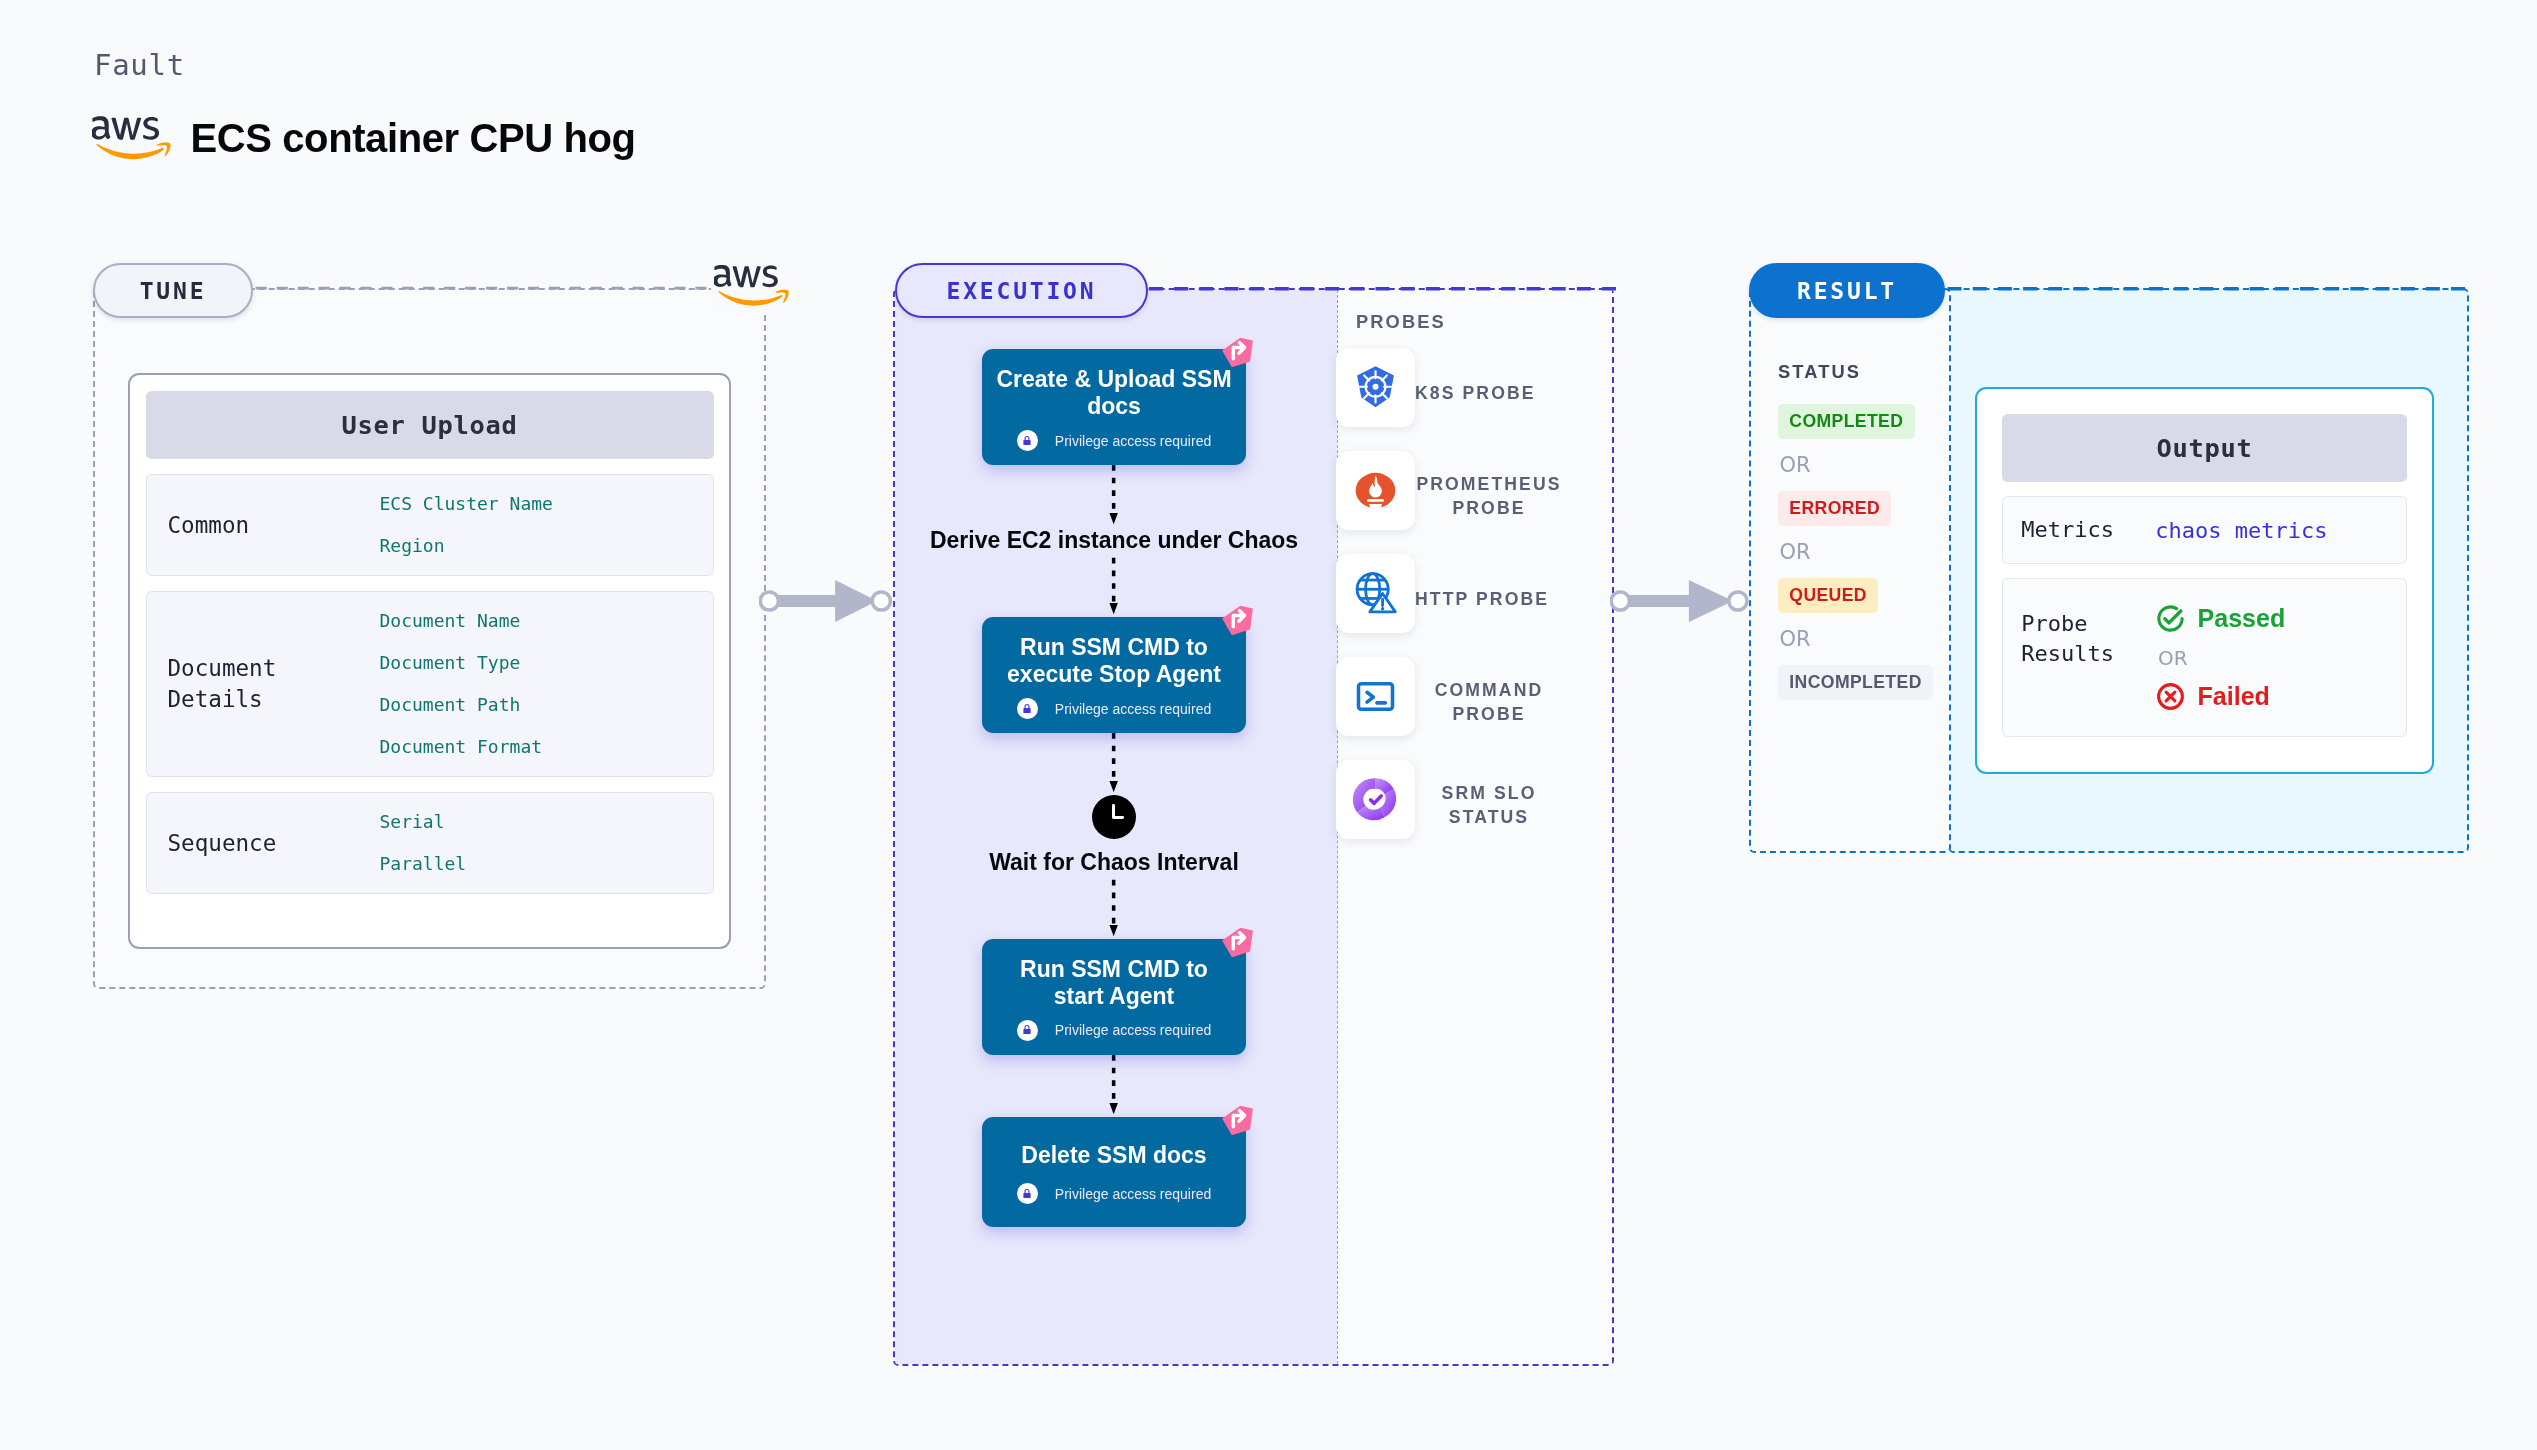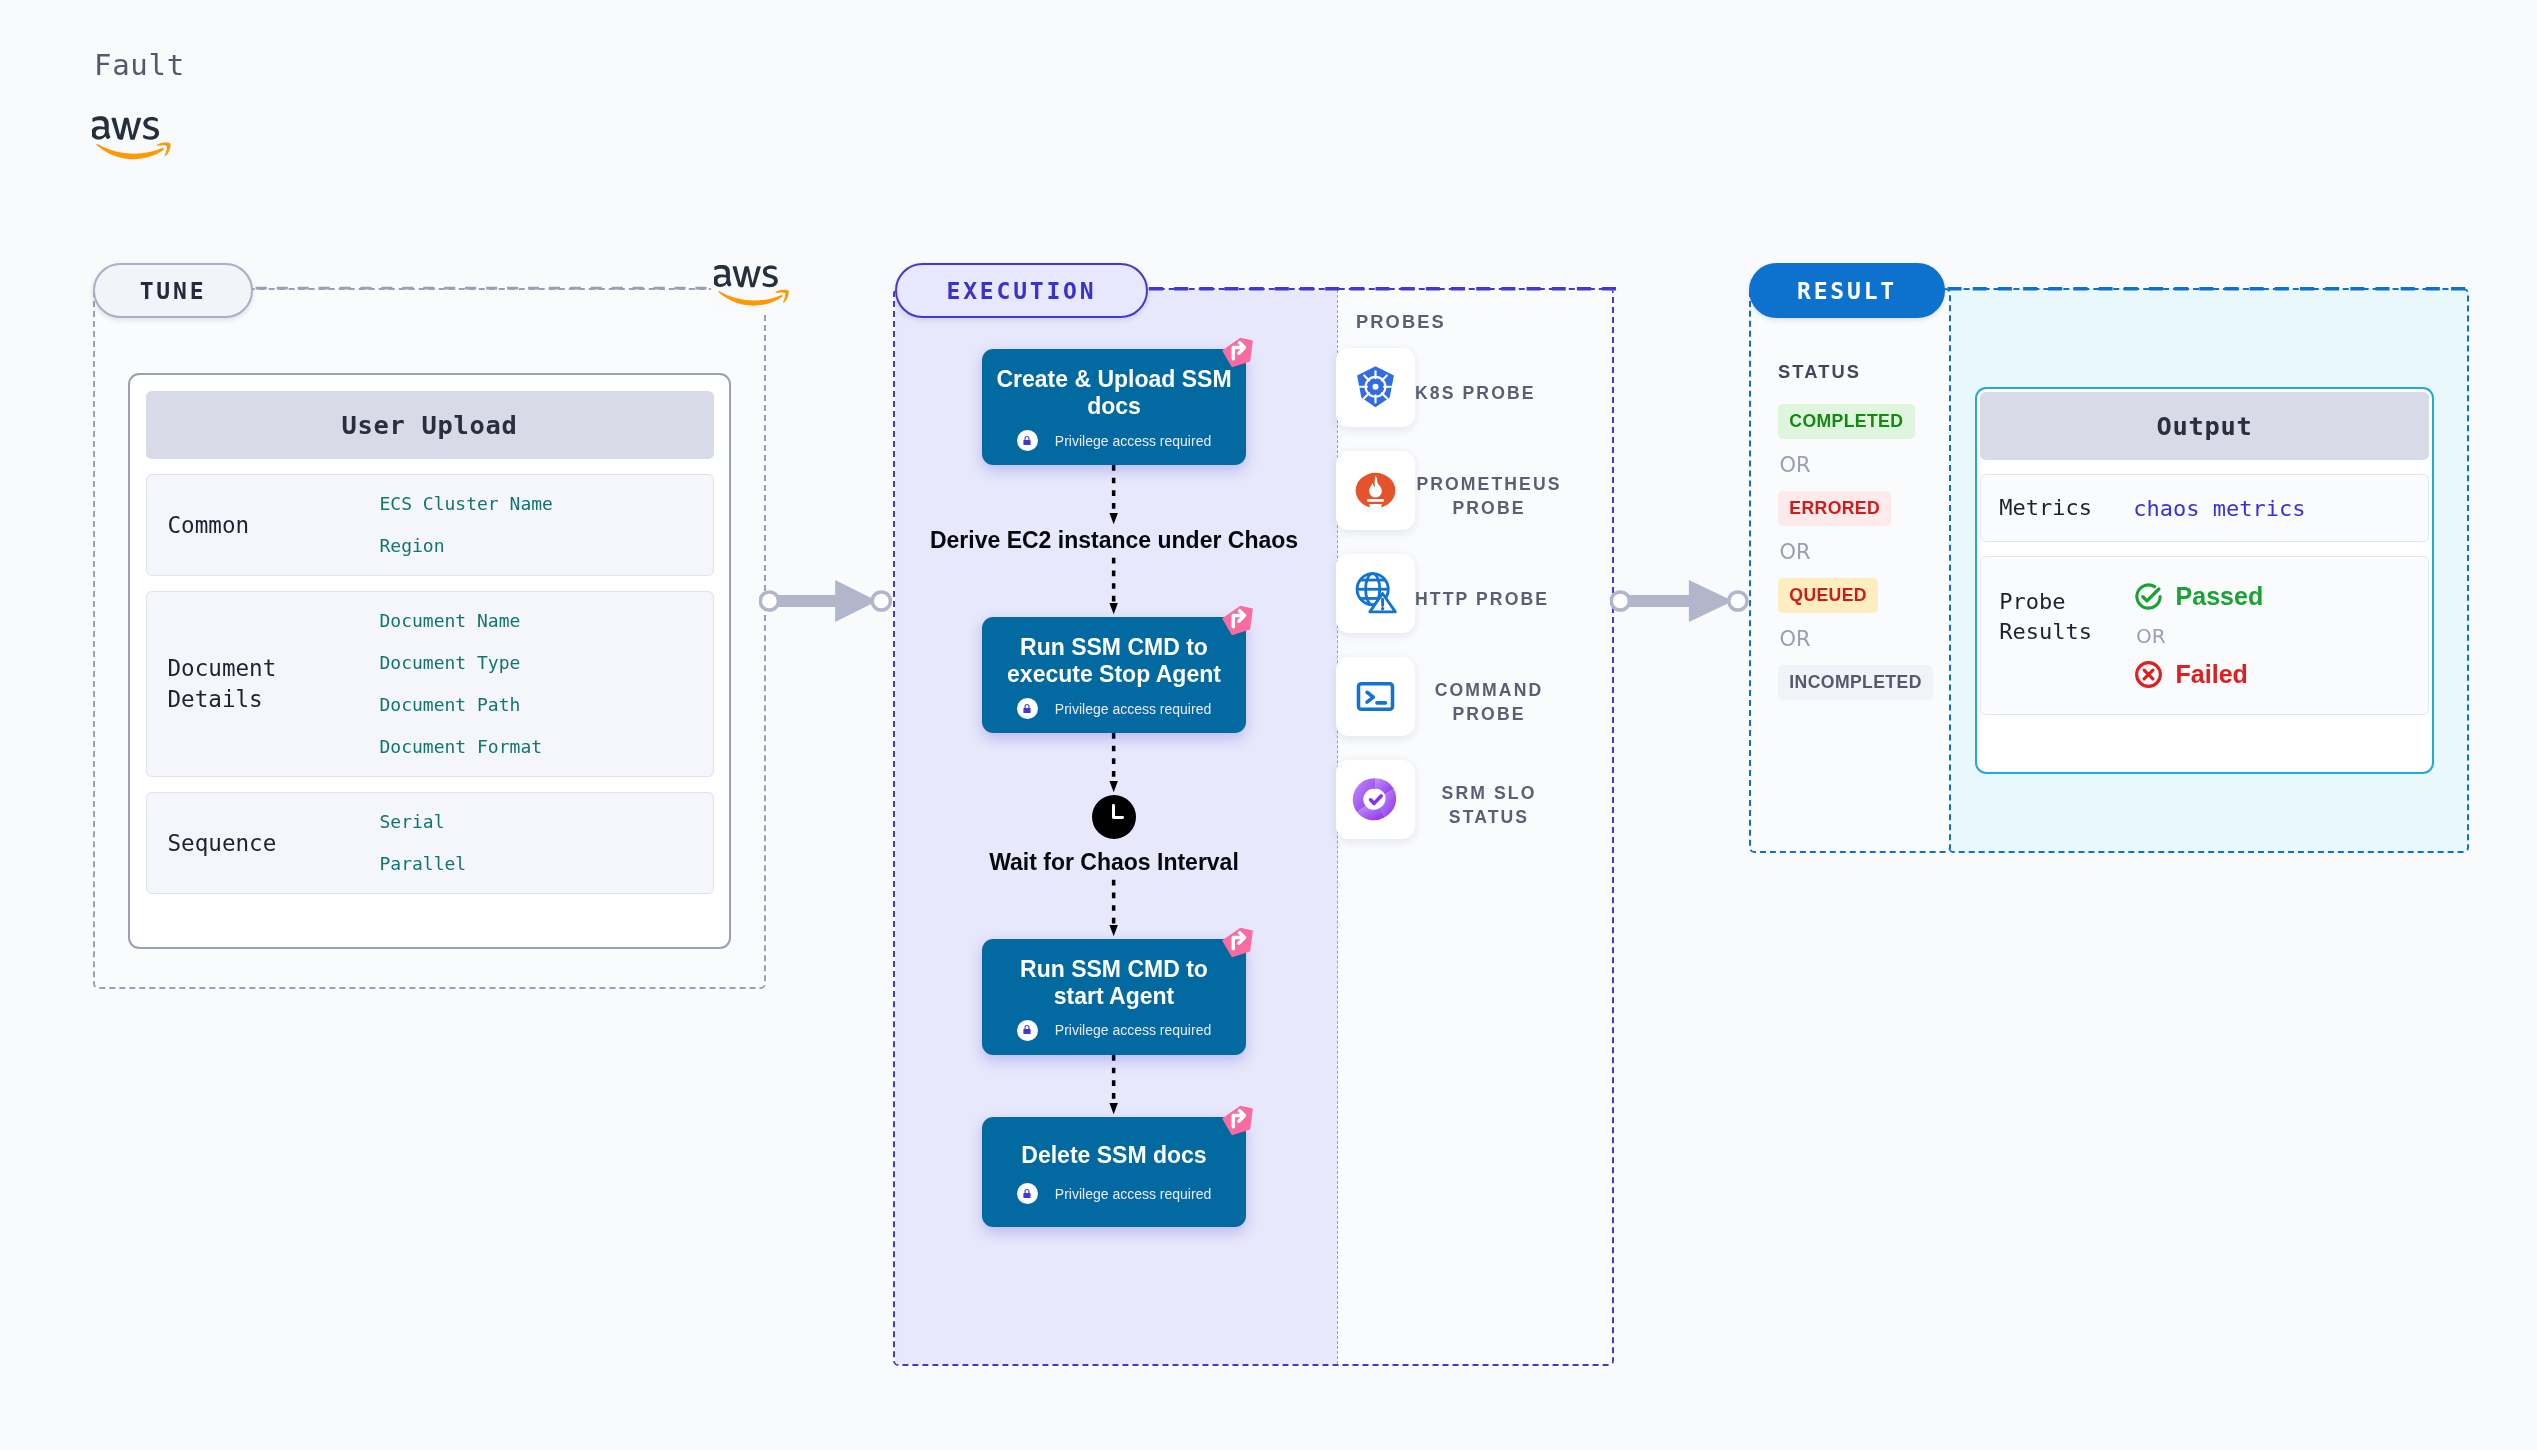--- a/index.html
+++ b/index.html
@@ -218,21 +218,21 @@
   .result-out-box {
     position: absolute; left: 1948px; top: 288px;
     width: 521px; height: 565px;
     border: 2.8px dashed #0d72ce; border-radius: 5.6px;
     background: #e8f8fd;
   }
   .output-card {
     position: absolute; left: 1975px; top: 387px;
     width: 459px; height: 387px;
     background: #ffffff; border: 2.8px solid #23a8e0;
-    border-radius: 11.3px; padding: 3px;
+    border-radius: 11.3px; padding: 25px;
   }
   .out-row {
     margin-top: 14px;
     background: #f9fbfd; border: 1.4px solid #e2e6f0; border-radius: 5.6px;
     display: flex; align-items: center; padding: 18.3px 12.7px 18.3px 18.3px;
   }
   .out-key {
     width: 134px; flex: 0 0 134px;
     font-family: "DejaVu Sans Mono", monospace;
     font-size: 22px; color: #1d2130; line-height: 1.35;
@@ -270,20 +270,21 @@
       <svg class="aws-logo" viewBox="0 0 120 72" xmlns="http://www.w3.org/2000/svg">
         <g fill="#252f3e">
           <path d="M24.8 27.6c0 1.3.14 2.35.39 3.12.28.77.63 1.61 1.12 2.52.17.28.24.56.24.8 0 .35-.21.7-.66 1.05l-2.2 1.47c-.31.21-.63.31-.91.31-.35 0-.7-.17-1.05-.49a10.8 10.8 0 0 1-1.26-1.64c-.35-.6-.7-1.26-1.08-2.06-2.73 3.22-6.16 4.83-10.29 4.83-2.94 0-5.28-.84-7-2.52C-.62 33.32-1.5 31.08-1.5 28.28c0-2.97 1.05-5.39 3.19-7.2 2.13-1.82 4.97-2.73 8.58-2.73 1.19 0 2.42.1 3.71.28 1.29.17 2.63.45 4.03.77v-2.56c0-2.66-.56-4.52-1.64-5.6-1.12-1.08-3.01-1.61-5.71-1.61-1.23 0-2.49.14-3.78.45-1.3.32-2.56.7-3.78 1.19-.56.24-.98.39-1.23.45-.24.07-.42.11-.56.11-.49 0-.73-.35-.73-1.08V8.03c0-.56.07-.98.24-1.23.17-.24.49-.49.98-.73C3.03 5.51 4.5 5.02 6.21 4.6 7.93 4.15 9.75 3.94 11.67 3.94c4.17 0 7.21 0 9.35 2.84 2.1 1.89 3.15 4.76 3.15 8.61V27.6zM10.38 33c1.16 0 2.35-.21 3.61-.63 1.26-.42 2.38-1.19 3.32-2.24.56-.66.98-1.4 1.19-2.24.21-.84.35-1.85.35-3.05v-1.47c-1.02-.24-2.1-.45-3.22-.59a26.3 26.3 0 0 0-3.29-.21c-2.35 0-4.06.46-5.22 1.4-1.15.95-1.71 2.28-1.71 4.03 0 1.64.42 2.87 1.29 3.71.84.88 2.06 1.29 3.68 1.29zm28.53 3.85c-.63 0-1.05-.11-1.33-.35-.28-.21-.52-.7-.73-1.37L28.5 8.35c-.21-.7-.31-1.16-.31-1.4 0-.56.28-.88.84-.88h3.43c.66 0 1.12.11 1.37.35.28.21.49.7.7 1.37l5.99 23.6 5.57-23.6c.17-.7.39-1.16.66-1.37.28-.24.77-.35 1.4-.35h2.8c.66 0 1.12.11 1.4.35.28.21.52.7.66 1.37l5.64 23.88 6.16-23.88c.21-.7.45-1.16.7-1.37.28-.24.73-.35 1.37-.35h3.26c.56 0 .88.28.88.88 0 .17-.04.35-.07.56-.03.21-.1.49-.24.88l-8.61 27.64c-.21.7-.45 1.16-.73 1.37-.28.24-.73.35-1.33.35h-3.01c-.66 0-1.12-.11-1.4-.35-.28-.24-.52-.7-.66-1.4L50.5 14.06l-5.5 22.04c-.17.7-.39 1.16-.66 1.4-.28.24-.77.35-1.4.35h-3.03zm45.67.95c-1.82 0-3.64-.21-5.39-.63-1.75-.42-3.12-.88-4.03-1.4-.56-.31-.95-.66-1.08-.98-.14-.31-.21-.66-.21-.98v-1.78c0-.73.28-1.08.8-1.08.21 0 .42.03.63.1.21.07.52.21.88.35 1.19.52 2.49.95 3.85 1.23 1.4.28 2.77.42 4.17.42 2.21 0 3.92-.39 5.11-1.16 1.19-.77 1.82-1.89 1.82-3.33 0-.98-.31-1.79-.95-2.45-.63-.66-1.82-1.26-3.54-1.82l-5.08-1.58c-2.56-.8-4.45-1.99-5.6-3.57-1.16-1.54-1.75-3.26-1.75-5.08 0-1.47.31-2.77.95-3.89.63-1.12 1.47-2.1 2.52-2.87 1.05-.8 2.24-1.4 3.64-1.82 1.4-.42 2.87-.6 4.41-.6.77 0 1.58.04 2.35.14.8.1 1.54.24 2.28.39.7.17 1.37.35 1.99.56.63.21 1.12.42 1.47.63.49.28.84.56 1.05.88.21.28.31.66.31 1.16v1.64c0 .73-.28 1.12-.8 1.12-.28 0-.73-.14-1.33-.42-1.99-.91-4.24-1.37-6.72-1.37-1.99 0-3.57.31-4.66.98-1.08.66-1.64 1.68-1.64 3.12 0 .98.35 1.82 1.05 2.49.7.66 1.99 1.33 3.85 1.92l4.97 1.58c2.52.8 4.34 1.92 5.43 3.36 1.08 1.44 1.61 3.08 1.61 4.9 0 1.51-.31 2.87-.91 4.06-.63 1.19-1.47 2.24-2.56 3.08-1.08.88-2.38 1.51-3.89 1.96-1.58.49-3.22.73-5.01.73z"></path>
         </g>
         <g fill="#f90">
           <path d="M103.2 52.6c-11.7 8.65-28.7 13.23-43.3 13.23-20.5 0-38.9-7.58-52.9-20.19-1.1-1-.12-2.36 1.2-1.58 15.1 8.79 33.8 14.1 53.1 14.1 13 0 27.2-2.7 40.3-8.26 1.97-.88 3.63 1.29 1.6 2.7z"></path>
           <path d="M108.1 47.03c-1.5-1.92-9.9-.91-13.7-.46-1.15.14-1.33-.87-.28-1.61 6.7-4.7 17.7-3.34 19-1.77 1.3 1.58-.35 12.6-6.63 17.86-.97.81-1.89.38-1.46-.69 1.42-3.53 4.58-11.42 3.07-13.33z"></path>
         </g>
       </svg>
     </span>
+    <span class="hdr-title">ECS container CPU hog</span>
   </div>
 
   <div class="leader" style="left:253px; top:286px; width:466px; height:4.2px;">
     <svg width="466" height="4.2" viewBox="0 0 660 6">
       <line x1="0" y1="3" x2="660" y2="3" stroke="#9aa1b4" stroke-width="4" stroke-dasharray="16 14"></line>
     </svg>
   </div>
 
   <div class="tune-box"></div>
 

